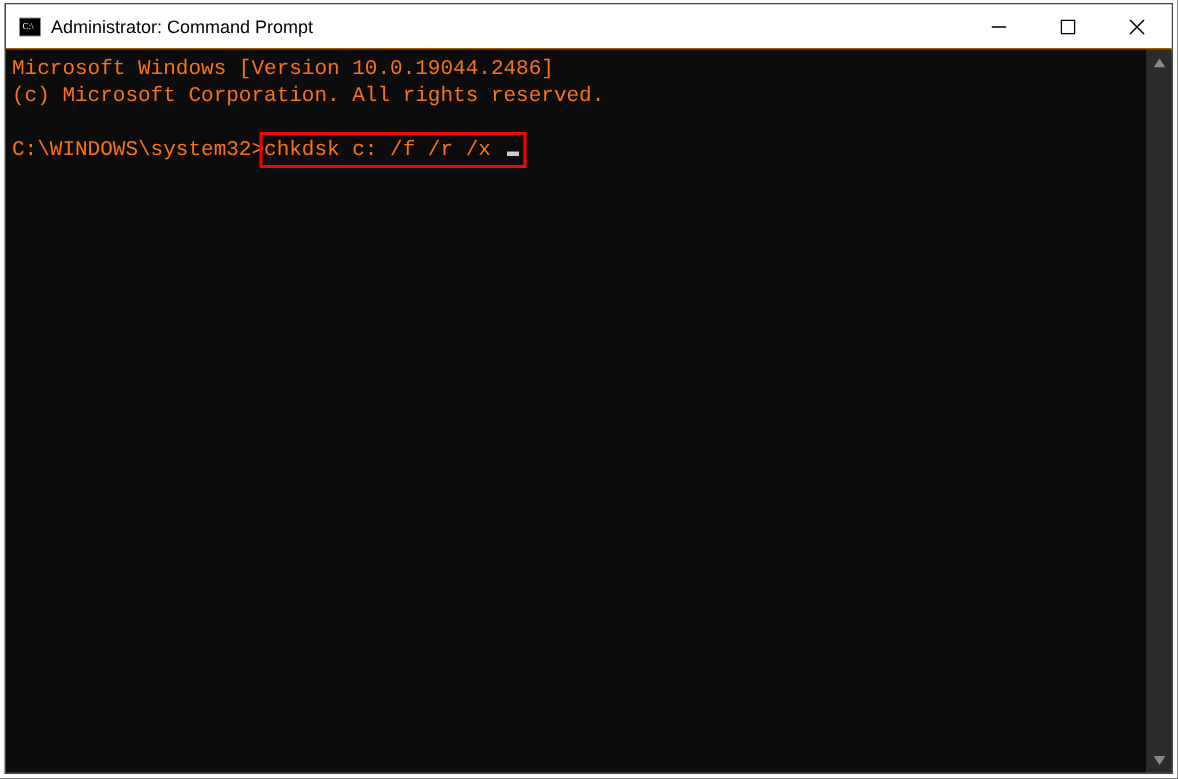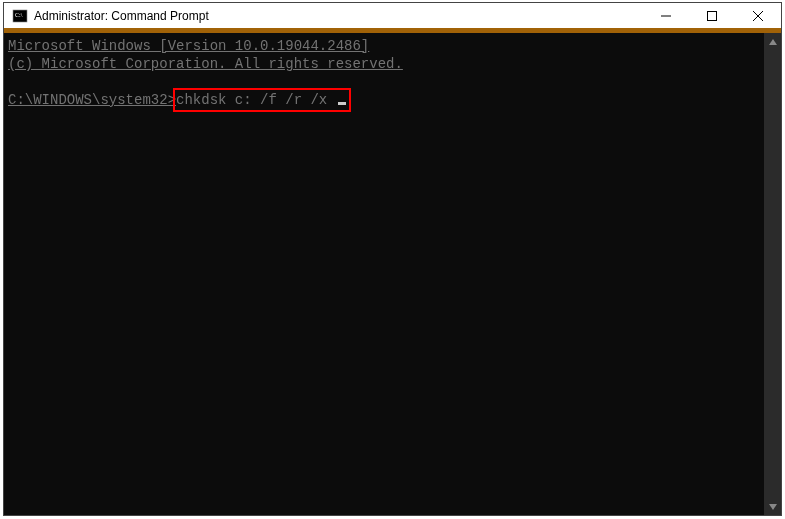--- a/index.html
+++ b/index.html
@@ -23,21 +23,21 @@
       border: 1px solid #444;
       background: #fff;
       display: flex;
       flex-direction: column;
     }
     .titlebar {
       height: 30px;
       background: #fff;
       display: flex;
       align-items: center;
-      border-bottom: 5px solid #a16207;
+      border-bottom: 1px solid #a16207;
       flex-shrink: 0;
     }
     .app-icon {
       width: 16px;
       height: 16px;
       margin: 0 6px 0 8px;
       display: inline-flex;
       align-items: center;
       justify-content: center;
     }
@@ -73,28 +73,27 @@
     }
     .terminal-wrap {
       flex: 1;
       display: flex;
       background: #0c0c0c;
       min-height: 0;
     }
     .terminal {
       flex: 1;
       background: #0c0c0c;
-      color: #737373;
+      color: #f97316;
       font-family: Consolas, "Courier New", monospace;
       font-size: 14px;
       line-height: 18px;
       padding: 4px 1px 4px 4px;
       white-space: pre;
       overflow: hidden;
-      text-decoration: underline;
     }
     .scrollbar-track {
       width: 17px;
       background: #2b2b2b;
       display: flex;
       flex-direction: column;
     }
     .scrollbar-track .arrow {
       width: 17px;
       height: 17px;

